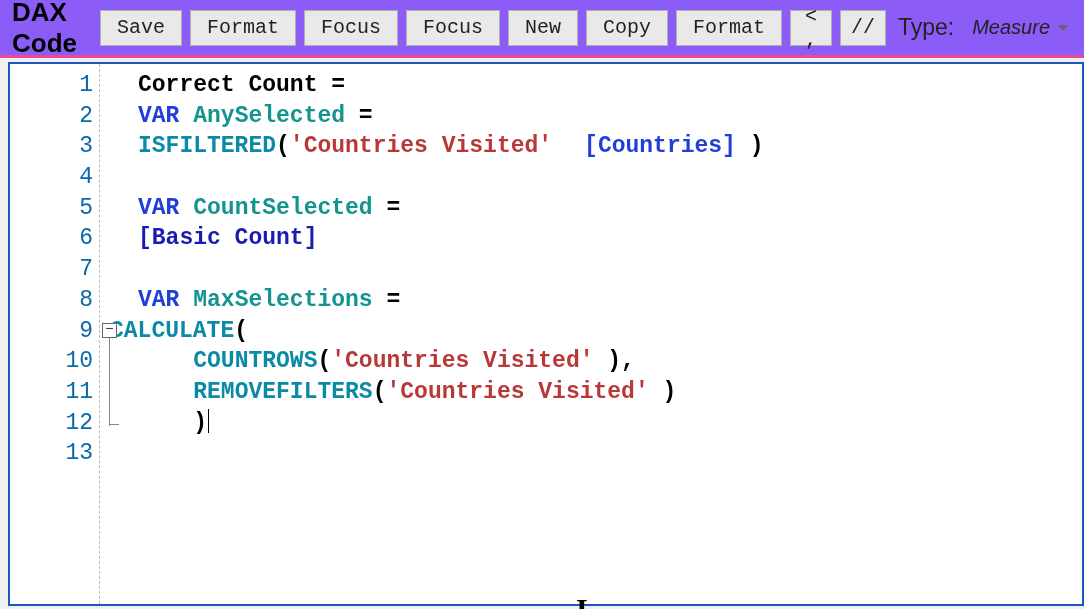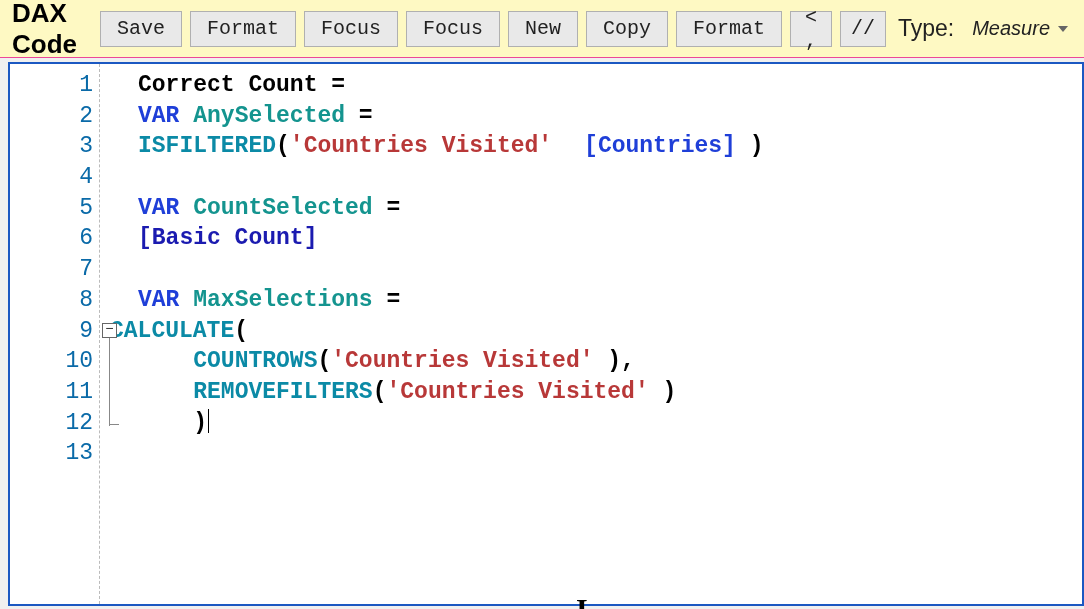--- a/index.html
+++ b/index.html
@@ -6,22 +6,22 @@
   body {
     margin: 0;
     padding: 0;
     font-family: Arial, Helvetica, sans-serif;
     background: #f0f0f0;
     width: 1084px;
     height: 609px;
     overflow: hidden;
   }
   .top {
-    background: #fef9c3;
-    border-bottom: 1px solid #ec4899;
+    background: #8b5cf6;
+    border-bottom: 3px solid #ec4899;
     height: 58px;
     display: flex;
     align-items: center;
     padding: 0 12px;
     gap: 8px;
   }
   .title {
     font-weight: 900;
     font-size: 26px;
     color: #000;

